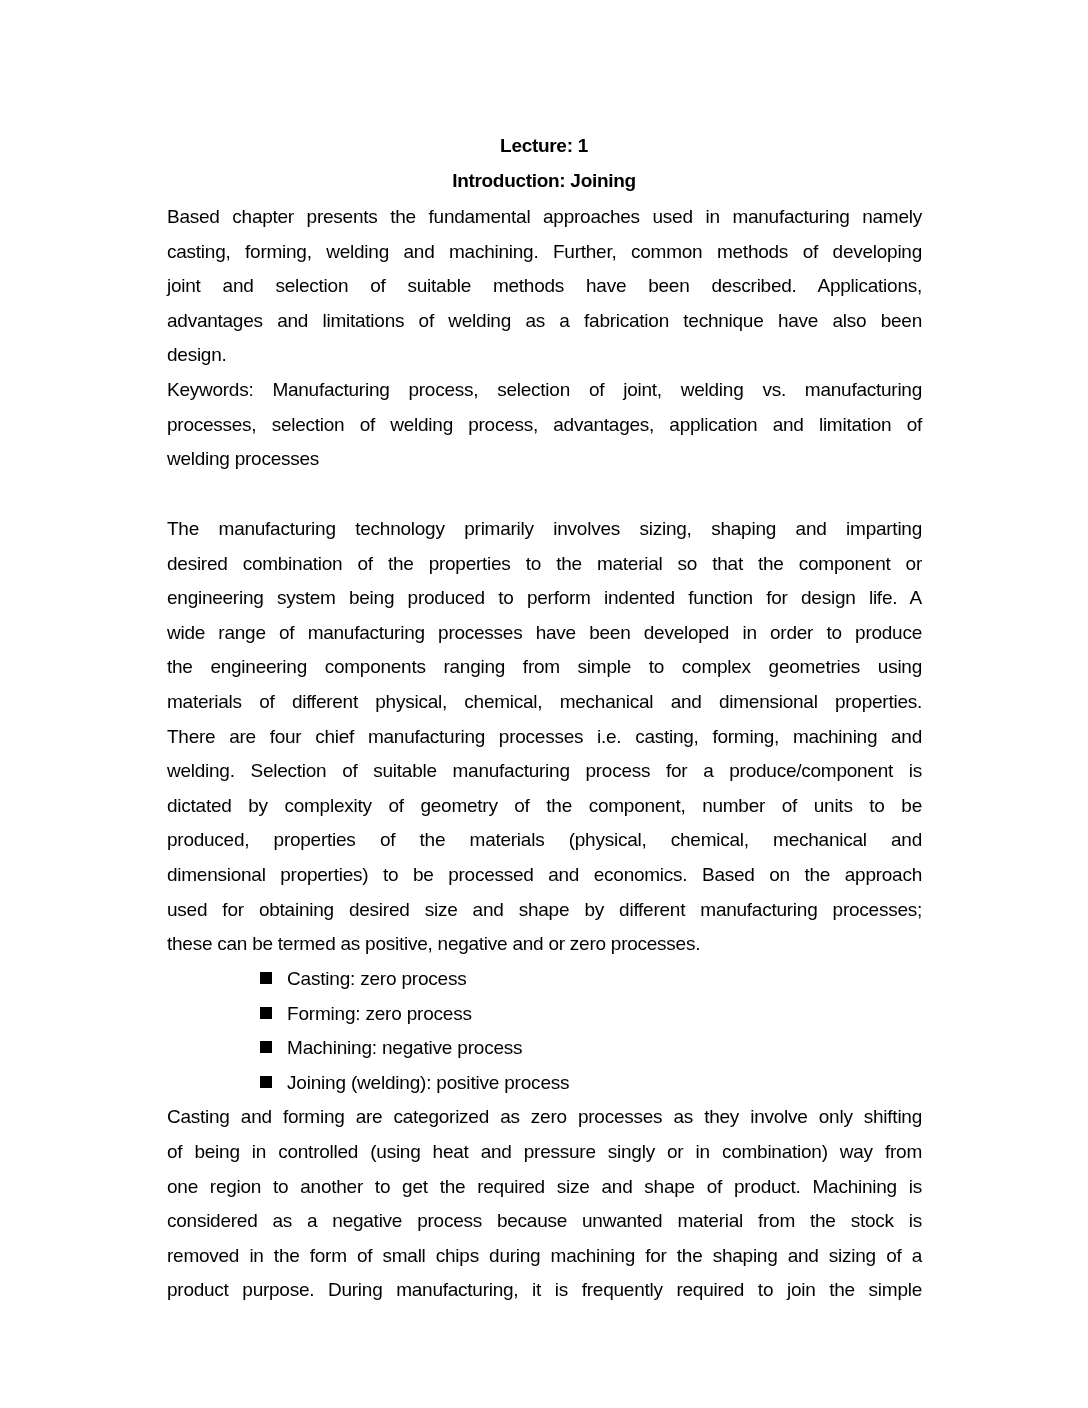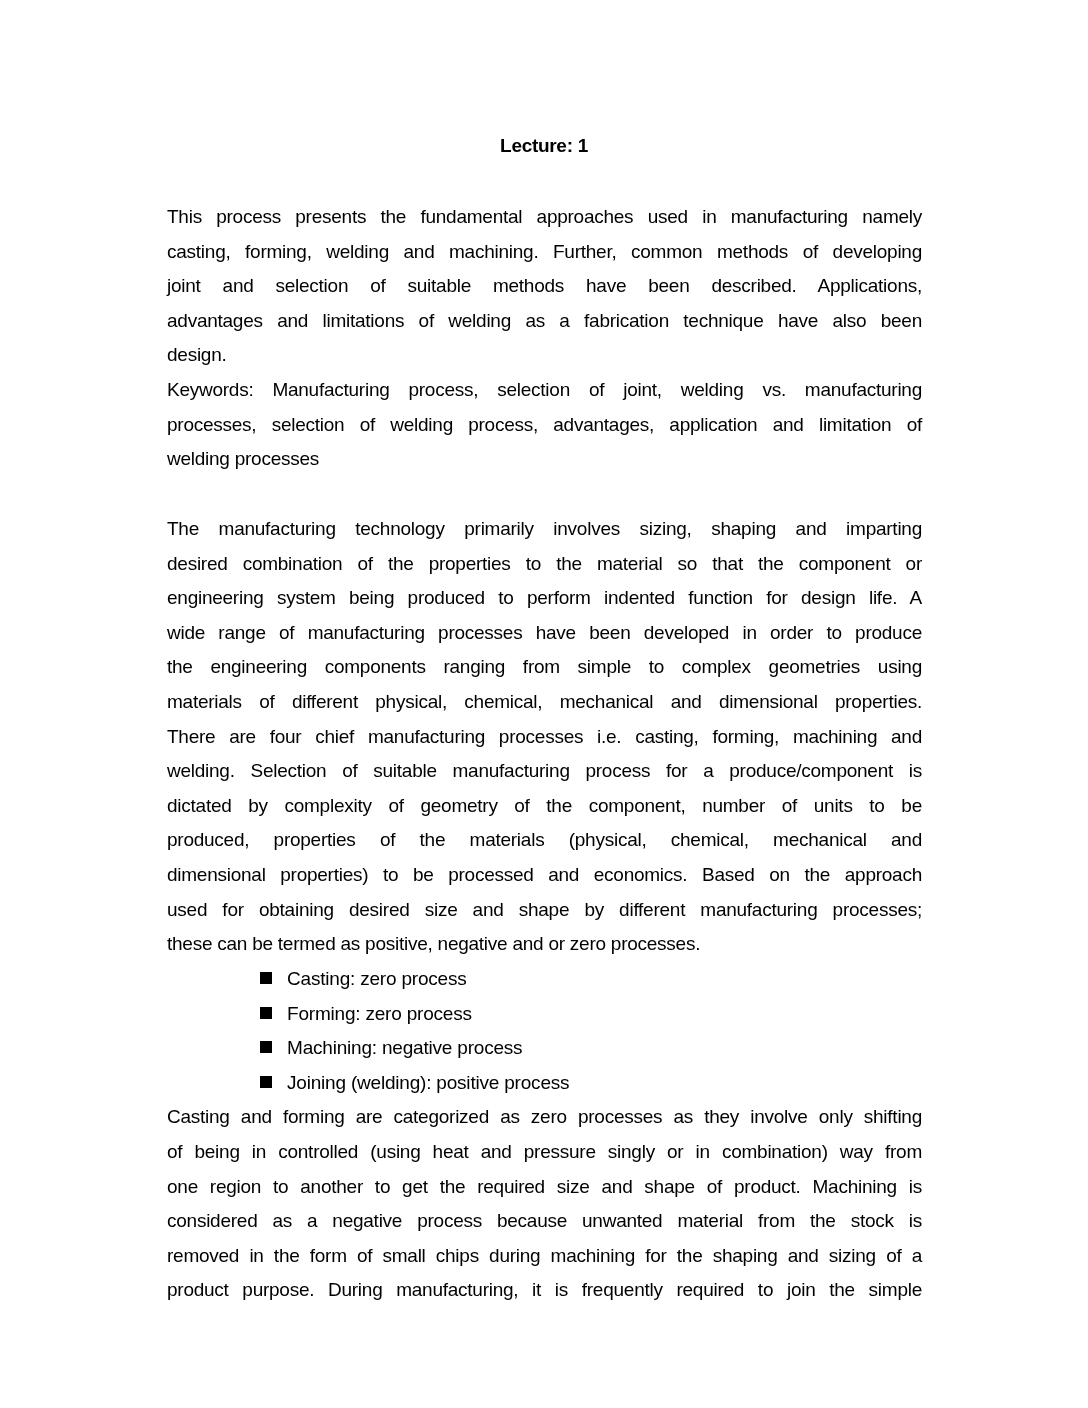--- a/index.html
+++ b/index.html
@@ -17,23 +17,24 @@
             letter-spacing: -0.2px; white-space: nowrap; }
   .bullet .sq { display: inline-block; width: 12px; height: 12px; background: #000;
                 margin-right: 15px; vertical-align: 1px; }
 </style>
 </head>
 <body>
 
 <div class="page">
 
   <div class="center" style="top:119px;">Lecture: 1</div>
+  <div class="center" style="top:154px;">Introduction: Joining</div>
 
   <div>
-    <div class="line just" style="top:189px;">This process presents the fundamental approaches used in manufacturing namely</div>
+    <div class="line just" style="top:189px;">Based chapter presents the fundamental approaches used in manufacturing namely</div>
     <div class="line just" style="top:224px;">casting, forming, welding and machining. Further, common methods of developing</div>
     <div class="line just" style="top:258px;">joint and selection of suitable methods have been described. Applications,</div>
     <div class="line just" style="top:293px;">advantages and limitations of welding as a fabrication technique have also been</div>
     <div class="line" style="top:327px;">design.</div>
   </div>
 
   <div>
     <div class="line just" style="top:362px;">Keywords: Manufacturing process, selection of joint, welding vs. manufacturing</div>
     <div class="line just" style="top:397px;">processes, selection of welding process, advantages, application and limitation of</div>
     <div class="line" style="top:431px;">welding processes</div>

